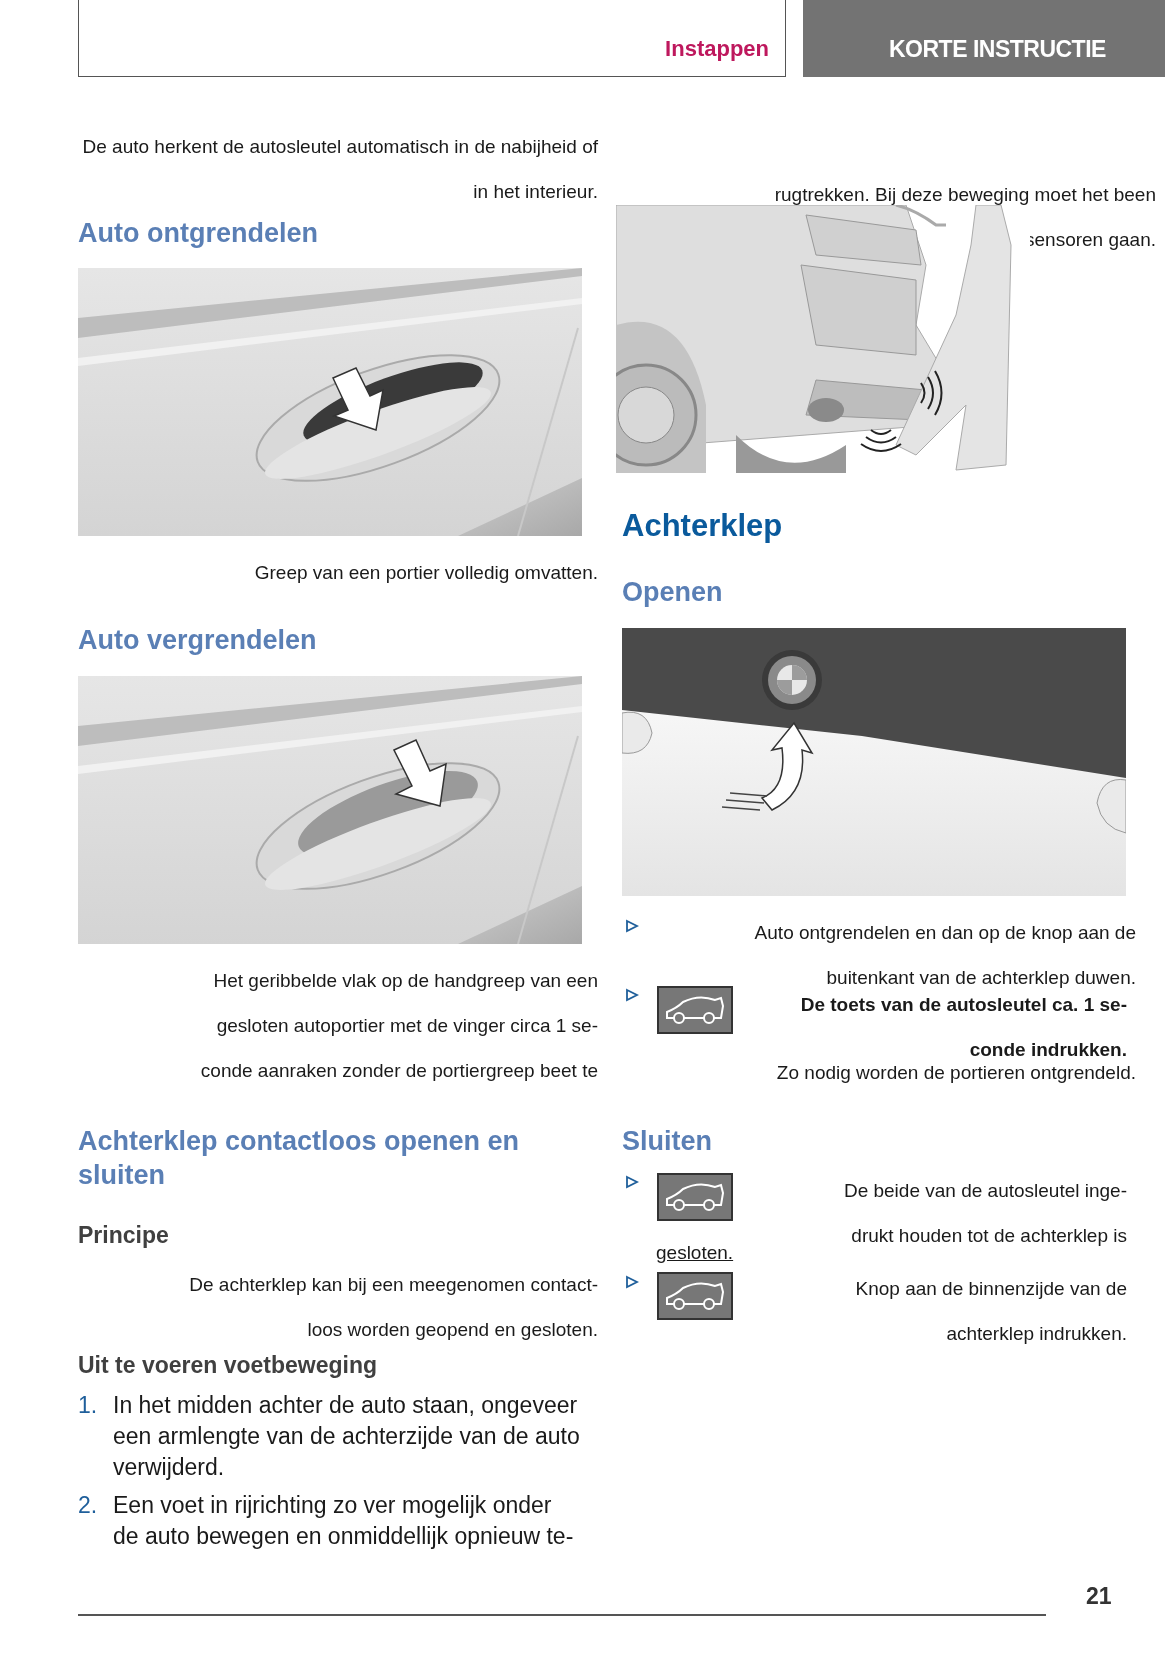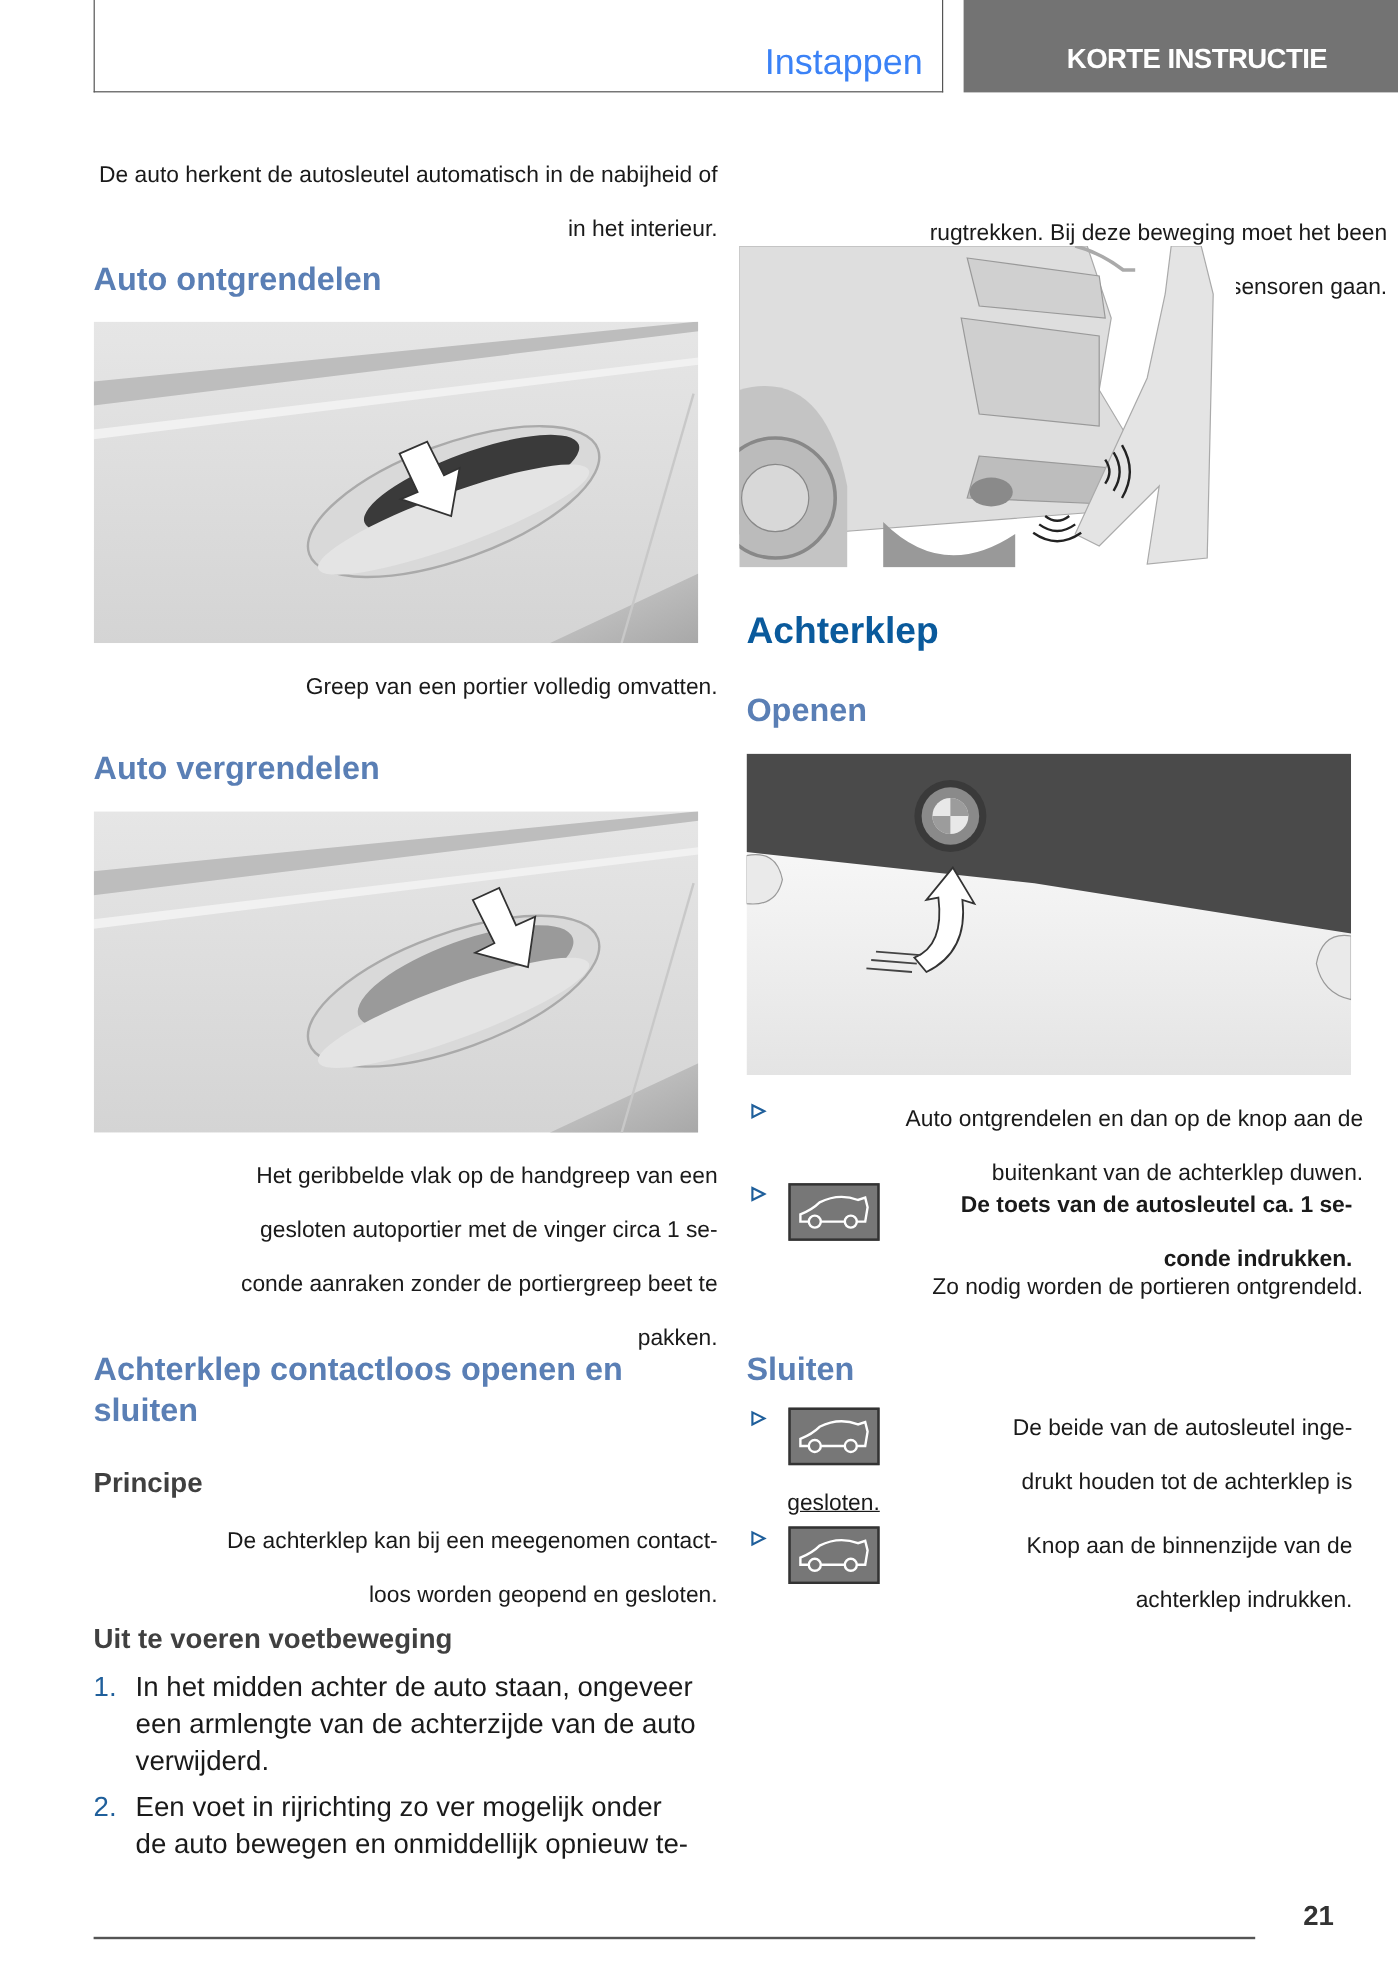--- a/index.html
+++ b/index.html
@@ -2,21 +2,21 @@
 <html><head>
 <meta charset="utf-8">
 <style>
   html, body { margin: 0; padding: 0; background: #ffffff; }
   body { width: 1165px; height: 1653px; position: relative; overflow: hidden;
          font-family: "Liberation Sans", sans-serif; color: #1a1a1a; }
 
   
   .hdr-box { position: absolute; left: 78px; top: 0; width: 708px; height: 77px;
              border: 1px solid #555; border-top: none; box-sizing: border-box; }
-  .hdr-section { position: absolute; right: 16px; top: 36px; font-size: 30px; color: #3b82f6; }
+  .hdr-section { position: absolute; right: 16px; top: 36px; font-size: 22px; color: #be185d; font-weight: bold; }
   .hdr-tab { position: absolute; left: 803px; top: 0; width: 362px; height: 77px; background: #737373; padding-left: 48px; }
   .hdr-tab-label { position: absolute; left: 86px; top: 36px; font-size: 23px; font-weight: bold;
                    color: #fff; letter-spacing: -0.5px; }
 
   .col { position: absolute; }
   .p { font-size: 19px; line-height: 45px; margin: 0; color: #1a1a1a; text-align: right; }
   .h2 { font-size: 27px; font-weight: bold; color: #5a7fb5; margin: 0; line-height: 34px; }
   .h1 { font-size: 31px; font-weight: bold; color: #0a5a9c; margin: 0; }
   .h3 { font-size: 23px; font-weight: bold; color: #404040; margin: 0; }
 
@@ -104,21 +104,20 @@
     <ellipse cx="310" cy="138" rx="95" ry="30" transform="rotate(-20 310 138)" fill="#9a9a9a"></ellipse>
     <ellipse cx="300" cy="168" rx="120" ry="22" transform="rotate(-20 300 168)" fill="#e4e4e4"></ellipse>
     <polygon points="316,74 338,64 352,95 368,88 362,130 318,118 334,110" fill="#ffffff" stroke="#333" stroke-width="1.5"></polygon>
   </svg>
 </div>
 
 <div class="col" style="left:78px; top:958px; width:520px;">
   <p class="p">Het geribbelde vlak op de handgreep van een</p>
   <p class="p">gesloten autoportier met de vinger circa 1 se-</p>
   <p class="p">conde aanraken zonder de portiergreep beet te</p>
-  <p class="p">pakken.</p>
 </div>
 
 <div class="col" style="left:78px; top:1124px; width:520px;">
   <h2 class="h2">Achterklep contactloos openen en</h2>
   <h2 class="h2">sluiten</h2>
 </div>
 
 <div class="col" style="left:78px; top:1222px;">
   <h3 class="h3">Principe</h3>
 </div>

